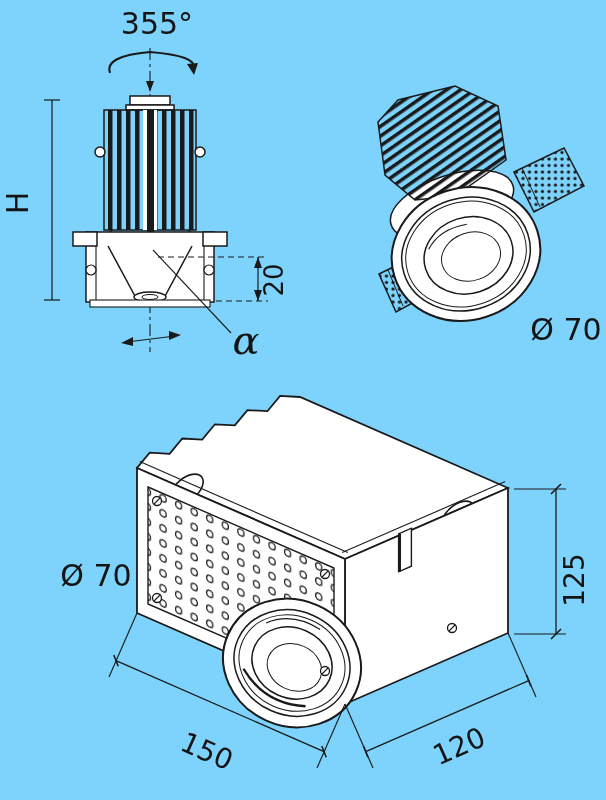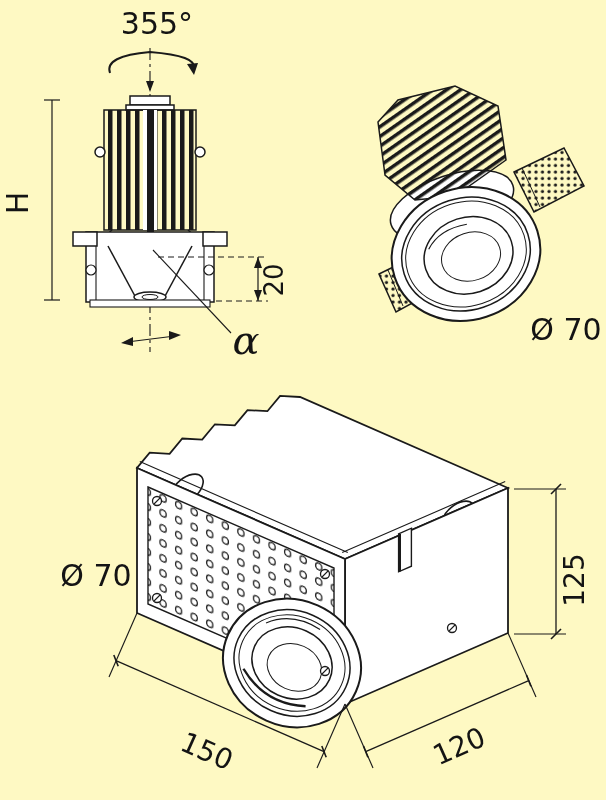--- a/index.html
+++ b/index.html
@@ -1,17 +1,17 @@
 <!DOCTYPE html>
 <html><head>
 <meta charset="utf-8">
 <style>
   html,body{margin:0;padding:0;background:#ffffff;}
   .canvas{
-    width:606px;height:800px;position:relative;background:#fef9c3;
+    width:606px;height:800px;position:relative;background:#7dd3fc;
     font-family:"DejaVu Sans","Liberation Sans",sans-serif;
     overflow:hidden;
   }
   svg{display:block;}
   text{fill:#141414;}
   .dim-label{font-size:28px;}
   .big-label{font-size:30px;}
   .alpha-label{font-family:"DejaVu Serif","Liberation Serif",serif;font-style:italic;font-size:40px;}
 </style>
 </head>

